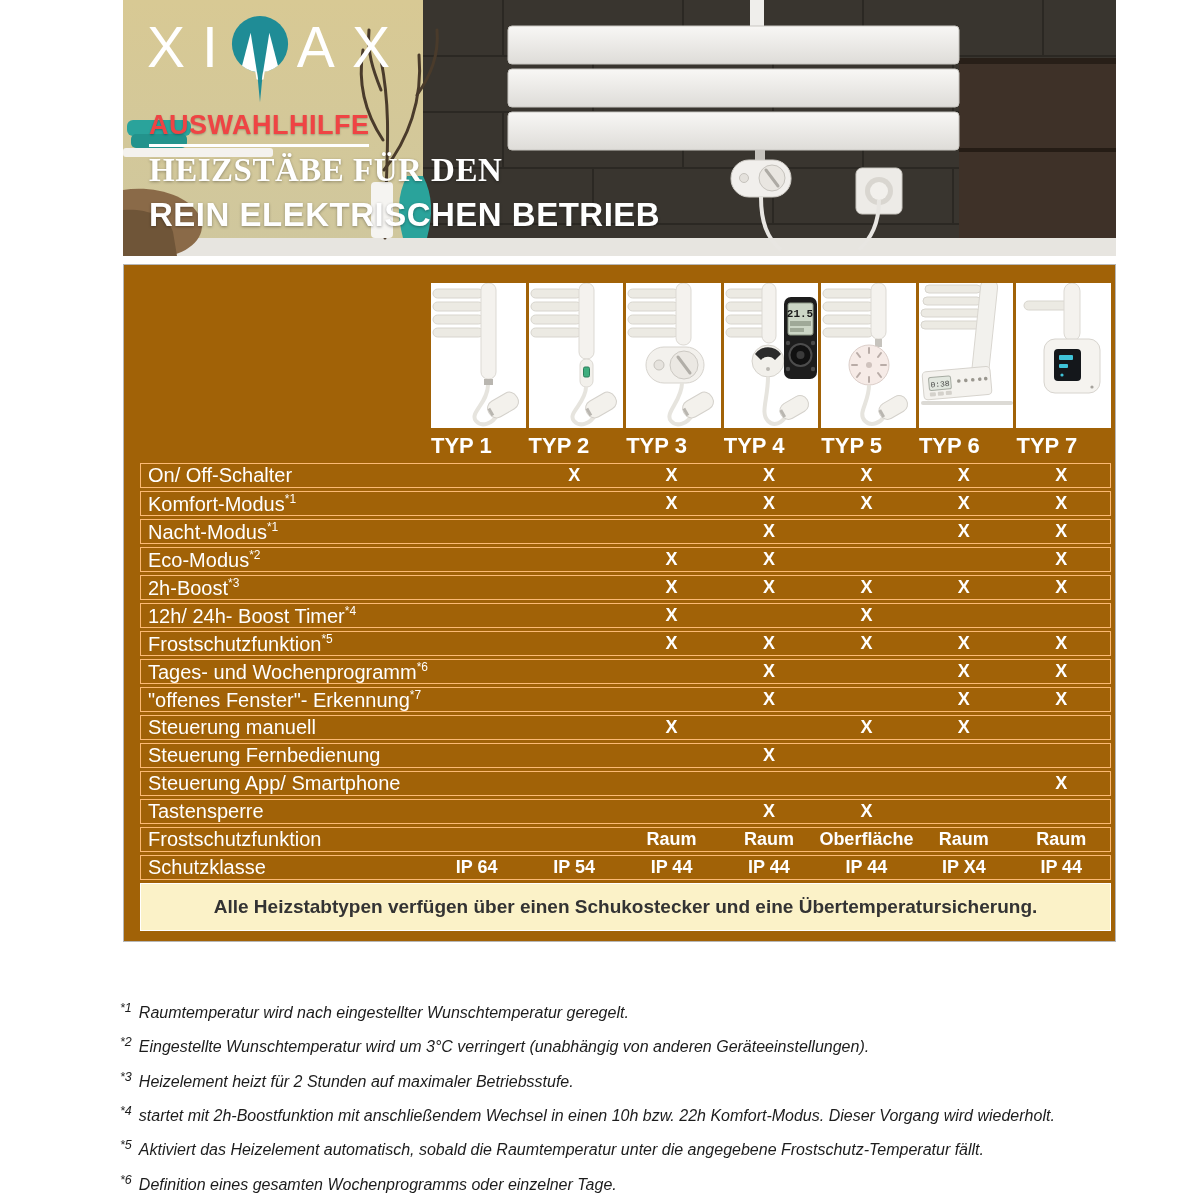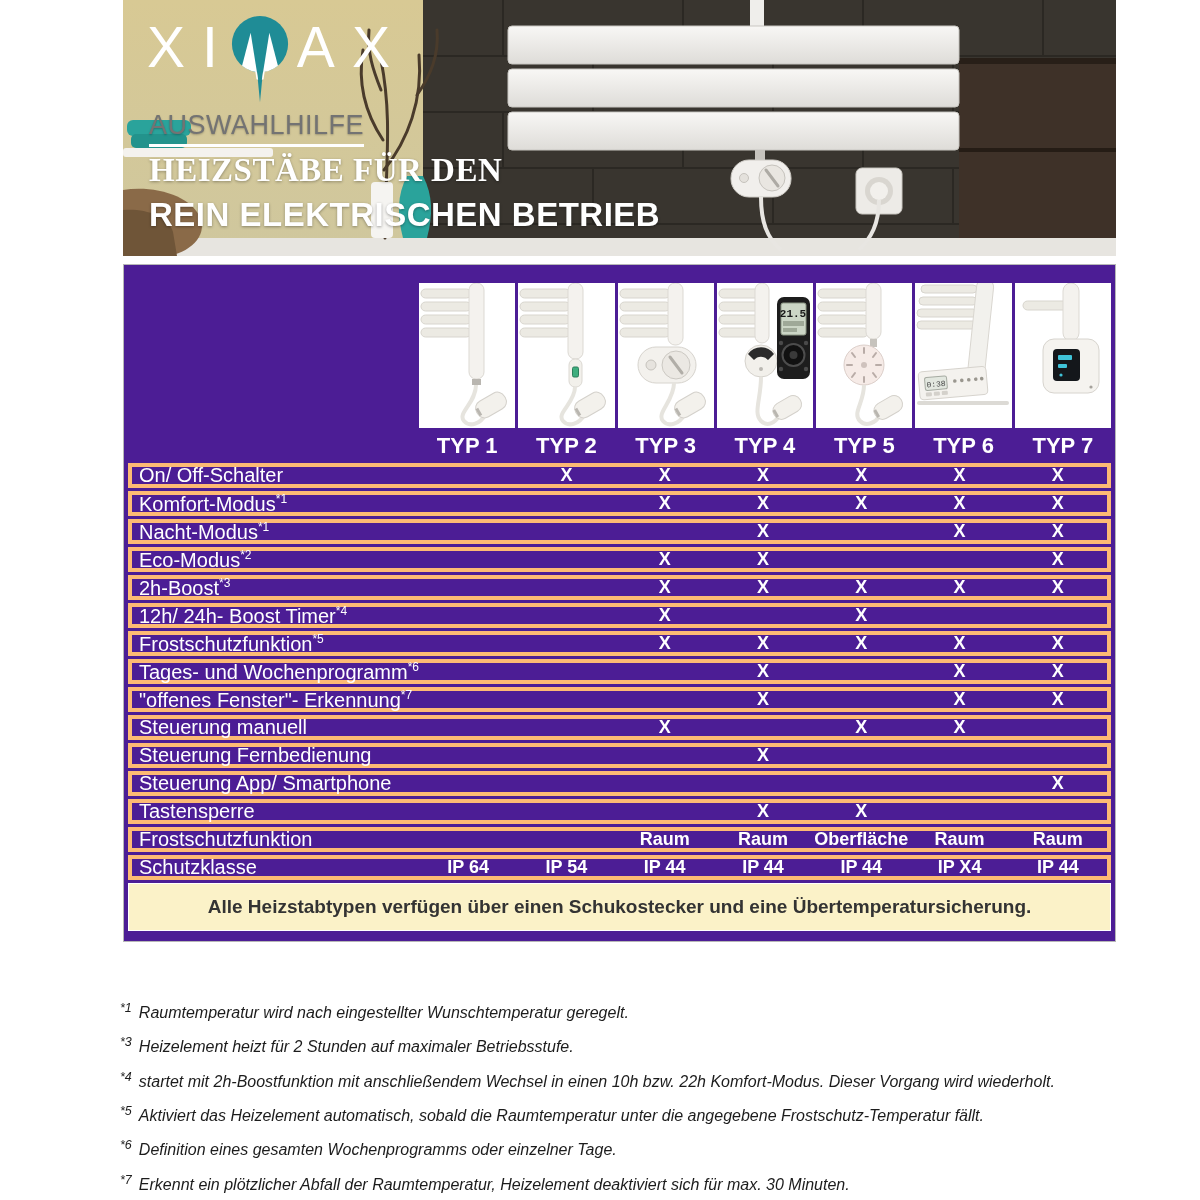--- a/index.html
+++ b/index.html
@@ -7,38 +7,38 @@
               font-family:"Liberation Sans", sans-serif; }
   .page { position:relative; width:1200px; height:1200px; }
   .content { position:absolute; left:104px; width:993px;margin-left:19px; }
 
   
   .hero { top:0; height:256px; overflow:hidden; position:absolute; }
   .hero svg.scene { position:absolute; left:0; top:0; }
   .logo { position:absolute; left:24px; top:16px; display:flex; align-items:flex-start;
           color:#fff; font-size:57px; letter-spacing:17px; font-weight:400; line-height:62px; }
   .logo .m-wrap { margin:0 6px 0 -6px; }
-  .tagline { position:absolute; left:26px; top:110px; color:#737373; font-weight:normal;
+  .tagline { position:absolute; left:26px; top:110px; color:#ef4444; font-weight:bold;
              font-size:27px; letter-spacing:.5px; border-bottom:3px solid #fff;
              padding-bottom:3px; text-shadow:0 1px 2px rgba(0,0,0,.25); }
   .h1a, .h1b { position:absolute; left:26px; color:#fff; font-weight:bold; font-size:33px;
                letter-spacing:.5px; text-shadow:0 1px 3px rgba(0,0,0,.35); }
   .h1a { top:152px;font-family:Liberation Serif, serif; } .h1b { top:196px; }
 
   
-  .panel { top:264px; position:absolute; background:#4c1d95; border:1px solid #b7b7b7;
-           padding:18px 4px 10px 4px; }
+  .panel { top:264px; position:absolute; background:#a16207; border:1px solid #b7b7b7;
+           padding:18px 4px 10px 16px; }
   .grid-row { display:flex; gap:3px; }
   .spacer { flex:0 0 288px; }
   .img-cell { flex:1; background:#fff; height:145px; overflow:hidden; }
   .typ-row { display:flex; gap:3px; padding:5px 0 4px 0; }
-  .typ { flex:1; text-align:center; color:#fff; font-weight:bold; font-size:22px; }
+  .typ { flex:1; color:#fff; font-weight:bold; font-size:22px; }
   .typ-row .spacer { flex:0 0 288px; }
 
-  .row { display:flex; align-items:center; border:4px solid #fdba74; height:25px;
+  .row { display:flex; align-items:center; border:1px solid #fdba74; height:25px;
          margin-bottom:3px; }
   .row .label { flex:0 0 287px; color:#fff; font-size:20px; padding-left:7px;
                 white-space:nowrap; }
   .row .label sup { font-size:12px; }
   .row .val { flex:1; text-align:center; color:#fff; font-weight:bold; font-size:18px; }
 
   .note { margin-top:1px; border:1px solid #fff; background:#fbf2c8; height:48px;
           display:flex; align-items:center; justify-content:center;
           color:#333; font-weight:bold; font-size:19px; }
 
@@ -490,20 +490,21 @@
           <div class="val">IP X4</div>
           <div class="val">IP 44</div>
         </div>
       </div>
 
     <div class="note">Alle Heizstabtypen verfügen über einen Schukostecker und eine Übertemperatursicherung.</div>
   </div>
 
   <div class="footnotes" id="footnotes">
       <div class="fn"><span class="mark">*1</span><span class="txt">Raumtemperatur wird nach eingestellter Wunschtemperatur geregelt.</span></div>
+      <div class="fn"><span class="mark">*2</span><span class="txt">Eingestellte Wunschtemperatur wird um 3°C verringert (unabhängig von anderen Geräteeinstellungen).</span></div>
       <div class="fn"><span class="mark">*3</span><span class="txt">Heizelement heizt für 2 Stunden auf maximaler Betriebsstufe.</span></div>
       <div class="fn"><span class="mark">*4</span><span class="txt">startet mit 2h-Boostfunktion mit anschließendem Wechsel in einen 10h bzw. 22h Komfort-Modus. Dieser Vorgang wird wiederholt.</span></div>
       <div class="fn"><span class="mark">*5</span><span class="txt">Aktiviert das Heizelement automatisch, sobald die Raumtemperatur unter die angegebene Frostschutz-Temperatur fällt.</span></div>
       <div class="fn"><span class="mark">*6</span><span class="txt">Definition eines gesamten Wochenprogramms oder einzelner Tage.</span></div>
       <div class="fn"><span class="mark">*7</span><span class="txt">Erkennt ein plötzlicher Abfall der Raumtemperatur, Heizelement deaktiviert sich für max. 30 Minuten.</span></div>
     </div>
 
 </div>
 
 </body></html>

